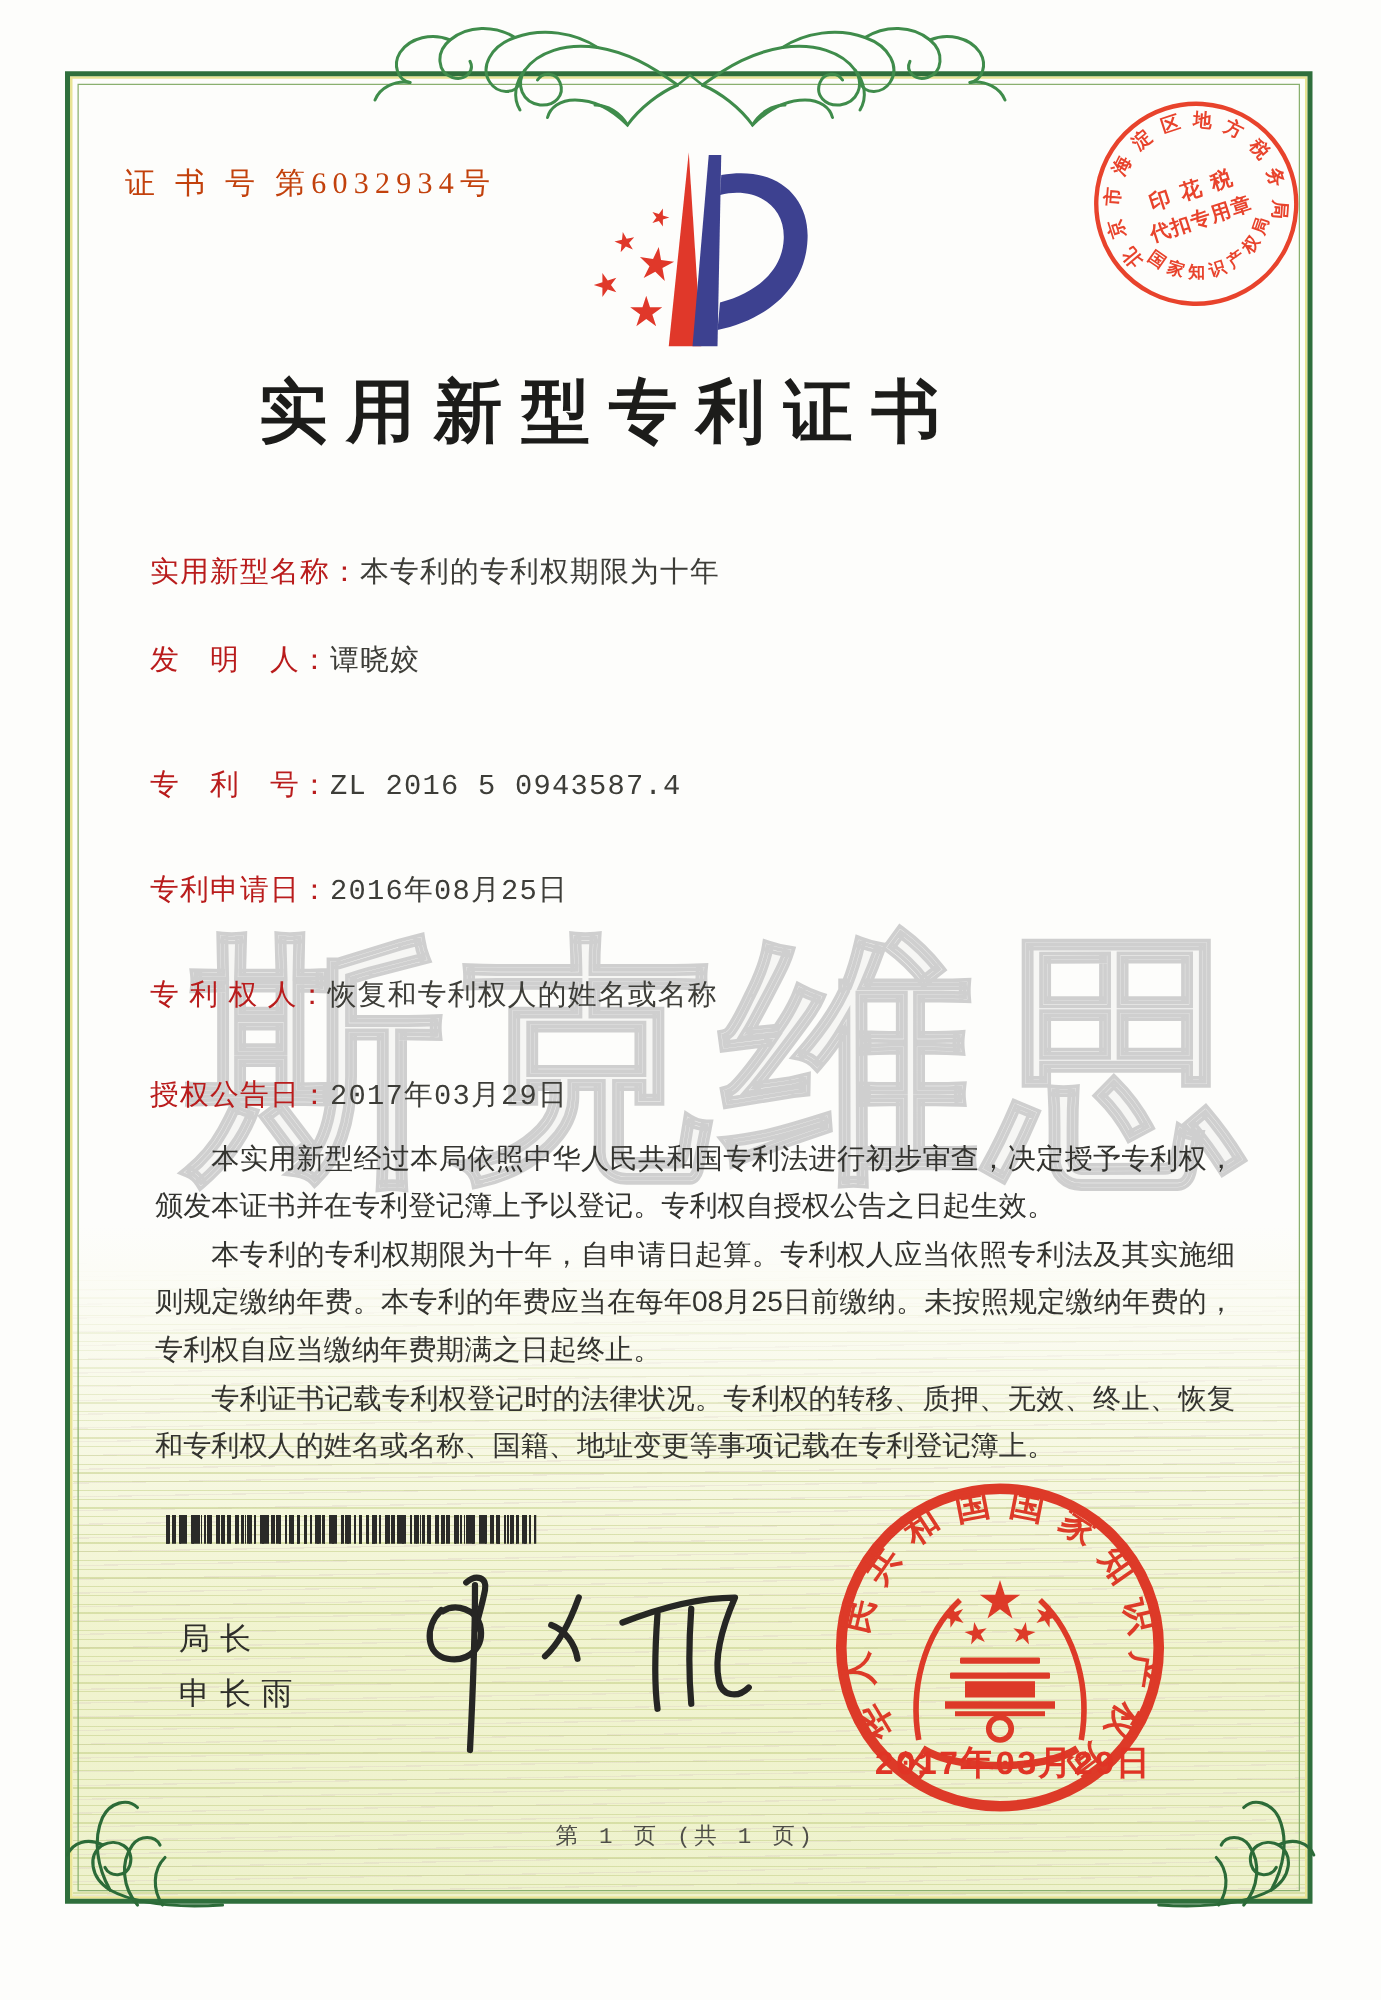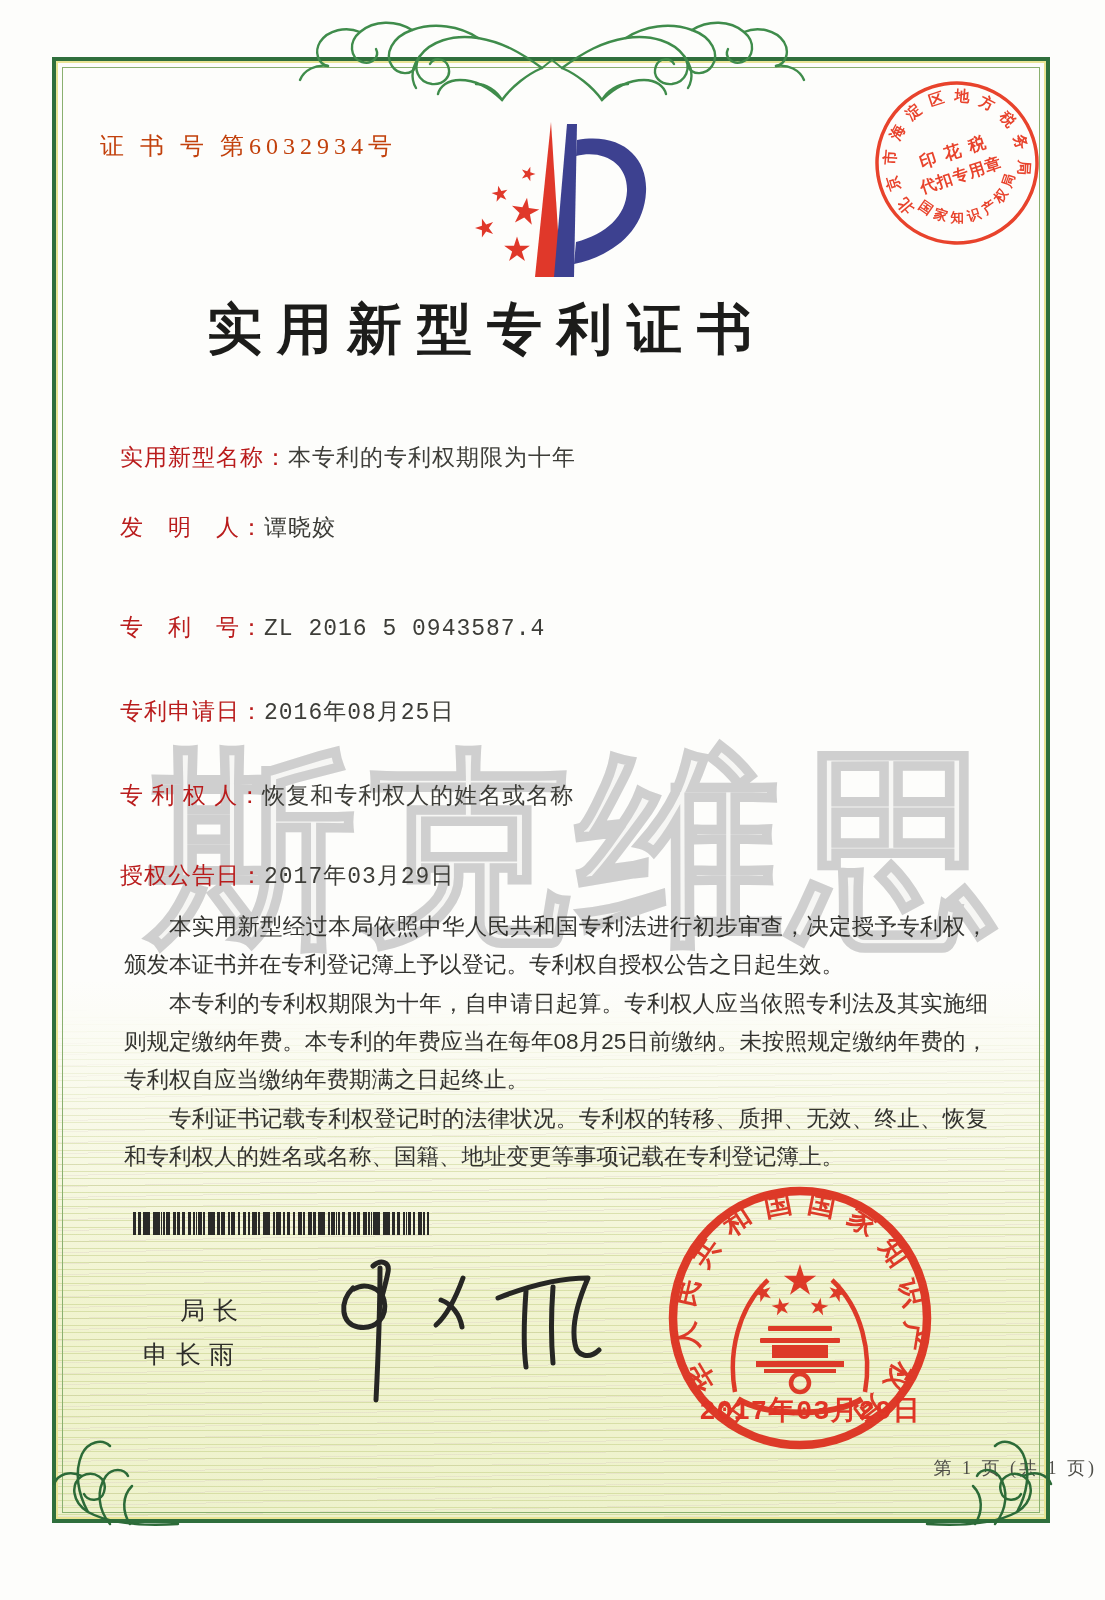--- a/index.html
+++ b/index.html
@@ -64,35 +64,35 @@
   }
   
   .barcode{
     left:133px;top:1212px;width:296px;height:23px;z-index:2;
     background:
       repeating-linear-gradient(90deg,#2a2a28 0 2px,transparent 2px 5px),
       repeating-linear-gradient(90deg,#2a2a28 0 1px,transparent 1px 7px),
       repeating-linear-gradient(90deg,#2a2a28 0 3px,transparent 3px 11px);
   }
   
-  .sig-title{left:143px;top:1294px;font-size:25px;letter-spacing:8px;color:#2e2e2a;z-index:2;margin-left:37px;}
+  .sig-title{left:143px;top:1294px;font-size:25px;letter-spacing:8px;color:#2e2e2a;z-index:2;}
   .sig-name{left:143px;top:1338px;font-size:25px;letter-spacing:8px;color:#2e2e2a;z-index:2;}
   .sig-svg{left:295px;top:1238px;z-index:2;}
   
   .seal-svg{left:650px;top:1168px;z-index:2;}
   .seal-date{
     left:690px;top:1392px;width:240px;text-align:center;z-index:4;
     font-size:27px;font-weight:700;color:#e03425;letter-spacing:1px;
   }
   .stamp-svg{left:868px;top:74px;z-index:2;transform:rotate(-18deg);}
   .logo-svg{left:440px;top:112px;z-index:2;}
   .footer{
-    left:0;top:1456px;width:1097px;text-align:right;z-index:2;
+    left:0;top:1456px;width:1097px;text-align:center;z-index:2;
     font-size:18px;letter-spacing:3px;color:#4e4e48;
-    font-family:Liberation Serif, serif;
+    font-family:Liberation Mono, monospace;
   }
   svg text{font-family:"Liberation Sans",sans-serif;}
   .orn{z-index:4;}
 </style>
 </head>
 <body>
 
 <div class="tint"></div>
 <div class="waves"></div>
 

